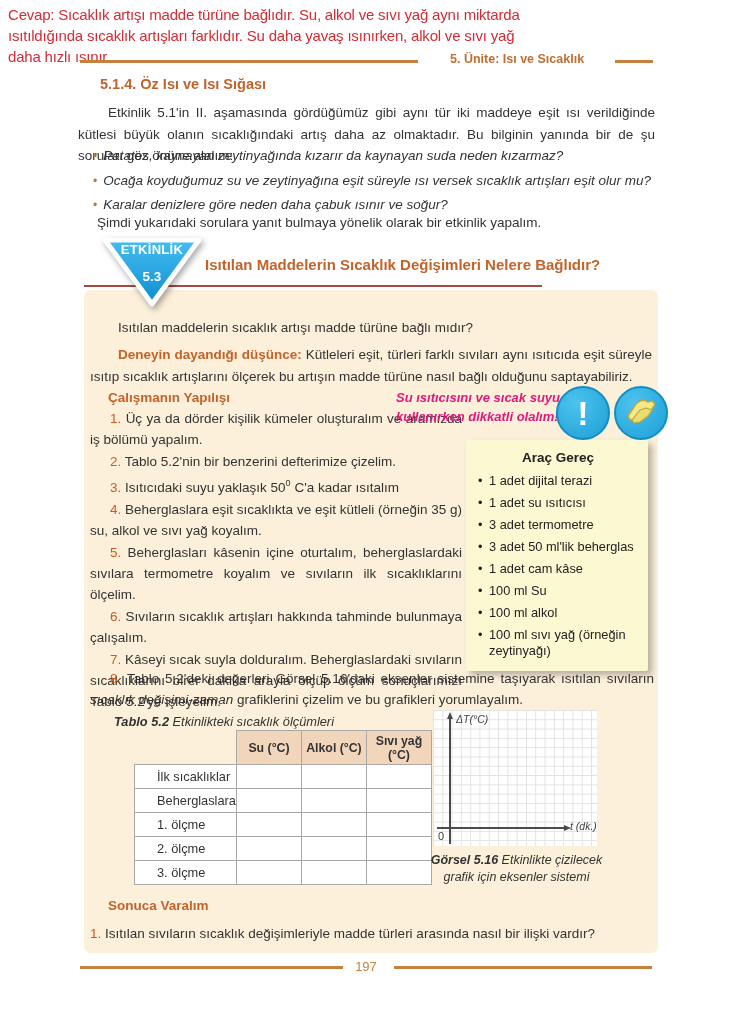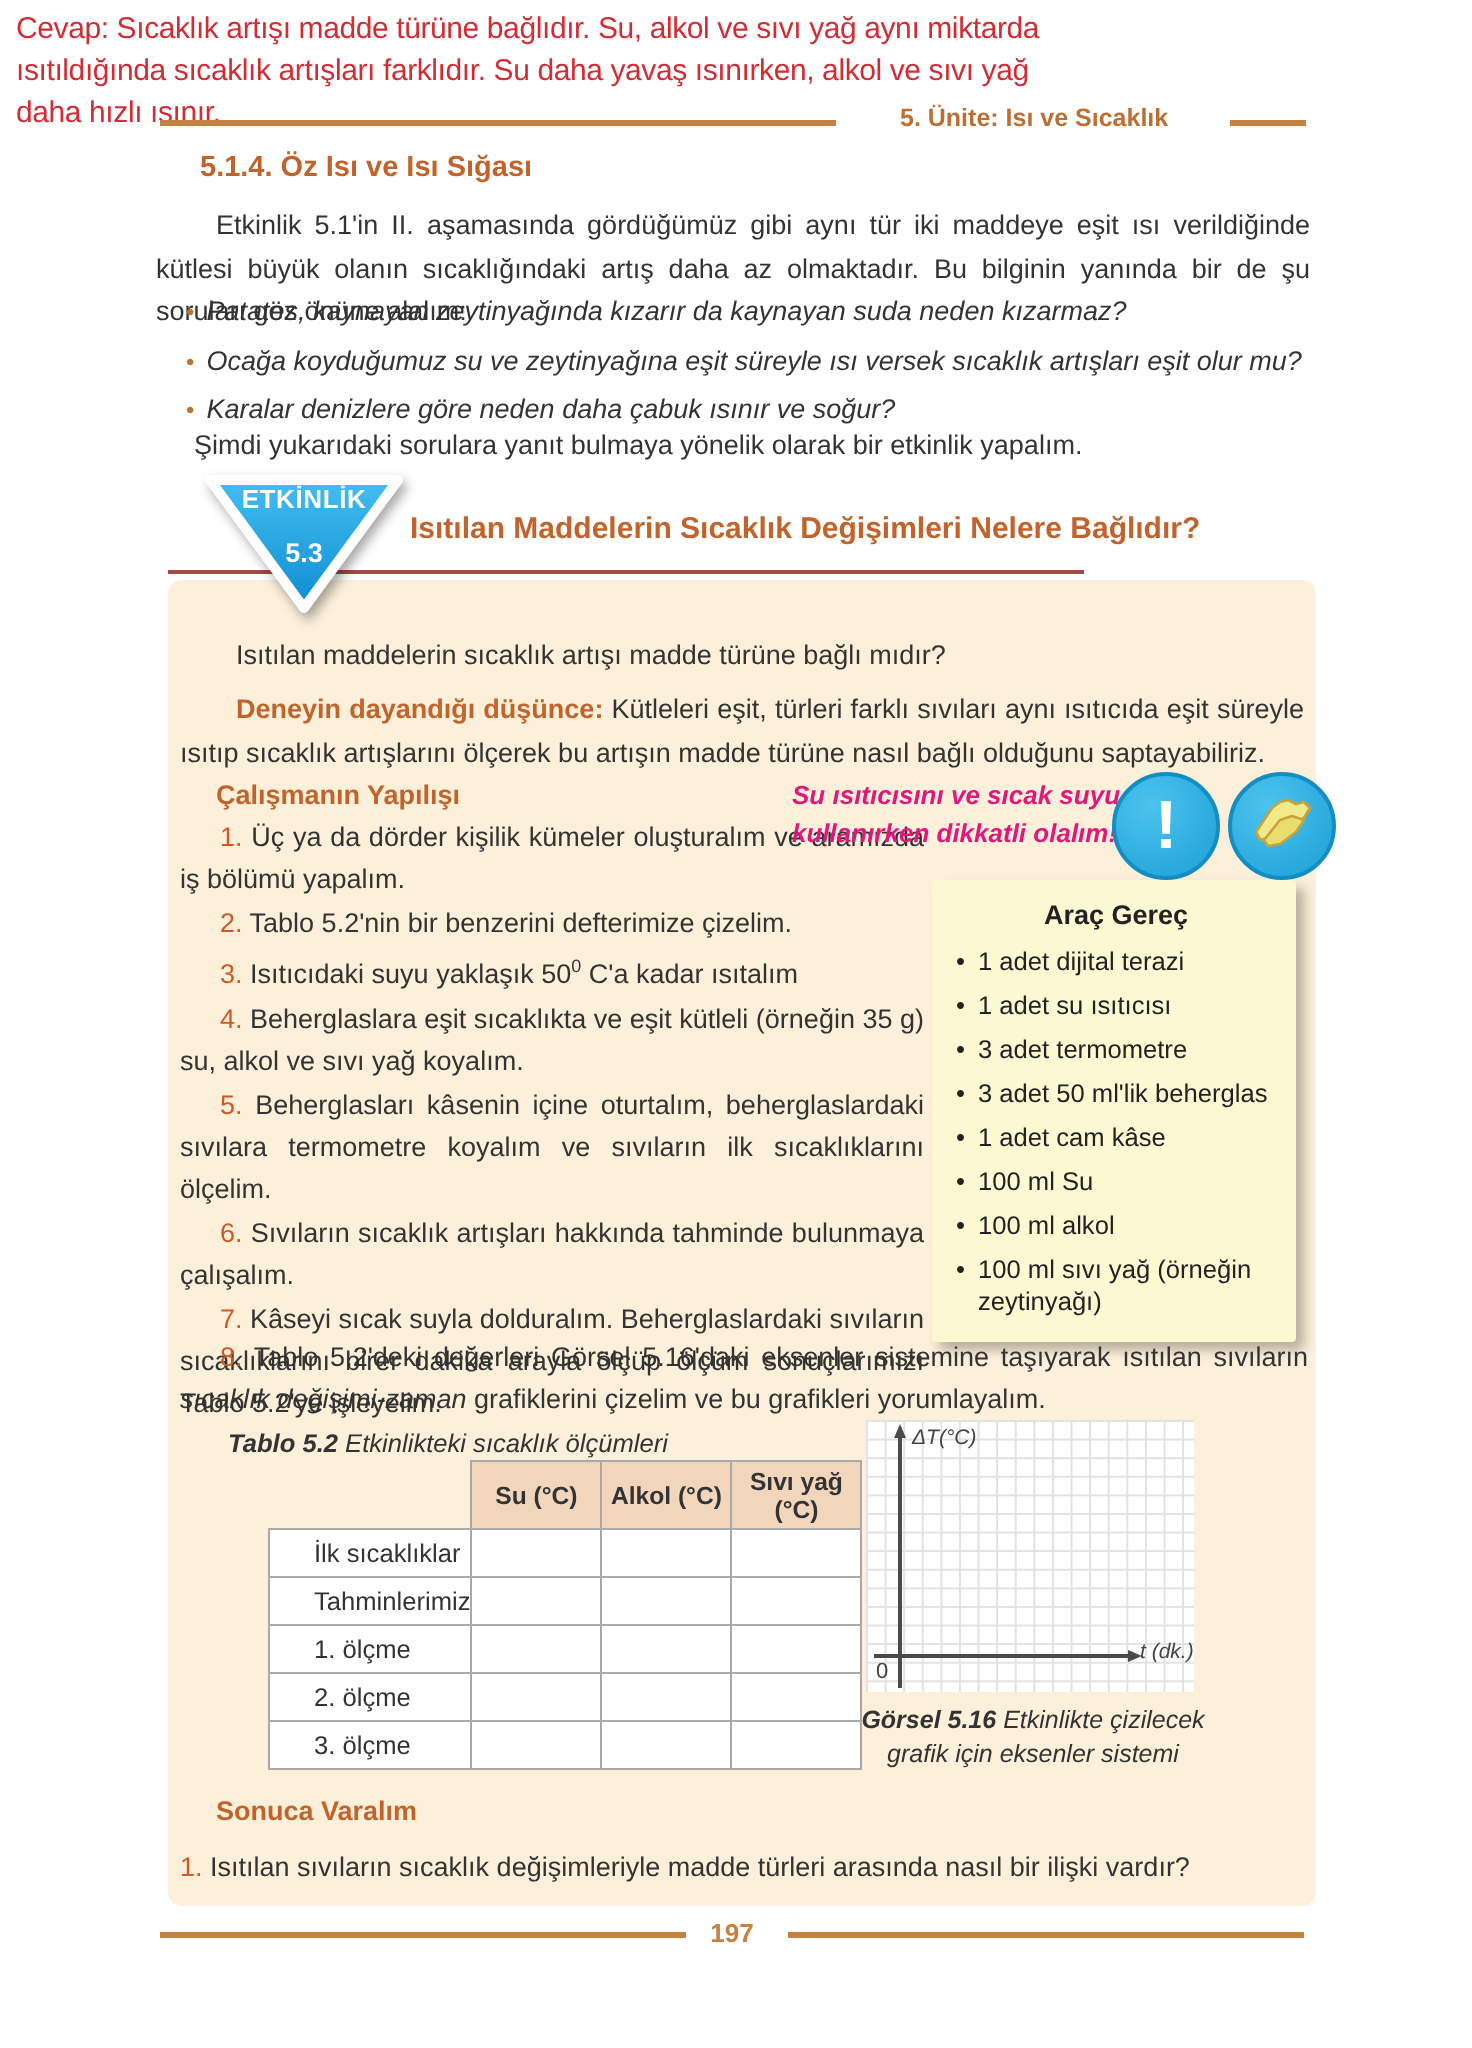--- a/index.html
+++ b/index.html
@@ -108,21 +108,21 @@
   .graph-caption b { font-weight:bold; }
 
   
   .conclusion-heading { position:absolute; left:24px; top:608px; color:#c2632c; font-size:13.5px; font-weight:bold; }
   .conclusion-q { position:absolute; left:6px; top:636px; width:564px; font-size:13.5px; color:#333; }
   .q-num { color:#d2581f; }
 
   
   .footer-line-left  { position:absolute; left:80px;  top:966px; width:263px; height:3px; background:#c5813f; }
   .footer-line-right { position:absolute; left:394px; top:966px; width:258px; height:3px; background:#c5813f; }
-  .page-number { position:absolute; left:348px; top:959px; width:36px; text-align:center; color:#c5813f; font-size:13px; font-weight:bold; }
+  .page-number { position:absolute; left:348px; top:959px; width:36px; text-align:center; color:#c5813f; font-size:13px; font-weight:normal; }
 </style>
 </head>
 <body>
 
 <div class="page">
 
   <div class="answer-note">Cevap: Sıcaklık artışı madde türüne bağlıdır. Su, alkol ve sıvı yağ aynı miktarda ısıtıldığında sıcaklık artışları farklıdır. Su daha yavaş ısınırken, alkol ve sıvı yağ daha hızlı ısınır.</div>
 
   <div class="rule-long"></div>
   <div class="unit-title">5. Ünite: Isı ve Sıcaklık</div>
@@ -212,21 +212,21 @@
         <th>Alkol (°C)</th>
         <th>Sıvı yağ (°C)</th>
       </tr>
       <tr>
             <td class="row-label">İlk sıcaklıklar</td>
             <td></td>
             <td></td>
             <td></td>
           </tr>
       <tr>
-            <td class="row-label">Tahminlerimiz</td>
+            <td class="row-label">Beherglaslara</td>
             <td></td>
             <td></td>
             <td></td>
           </tr>
       <tr>
             <td class="row-label">1. ölçme</td>
             <td></td>
             <td></td>
             <td></td>
           </tr>

